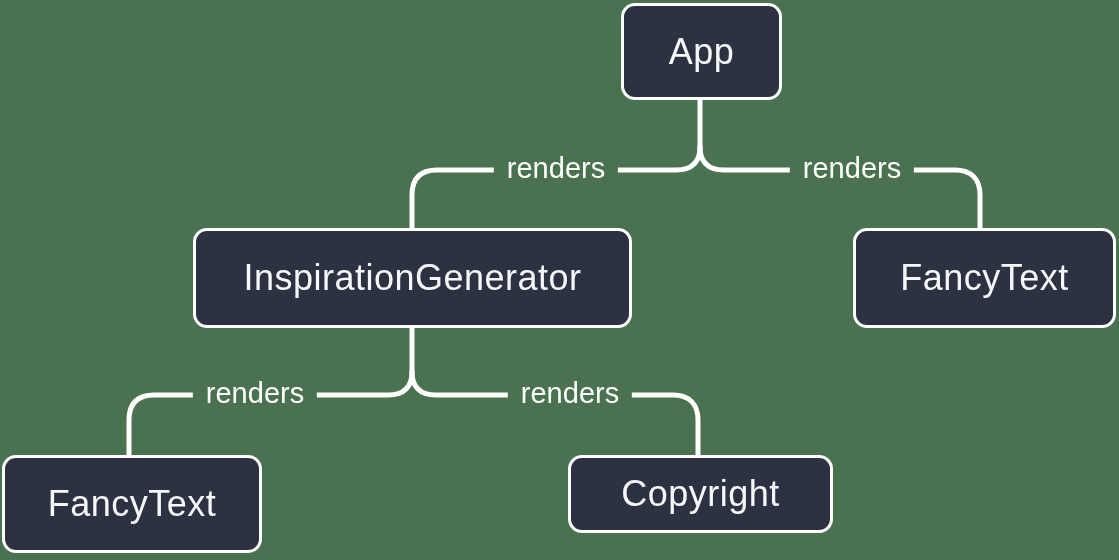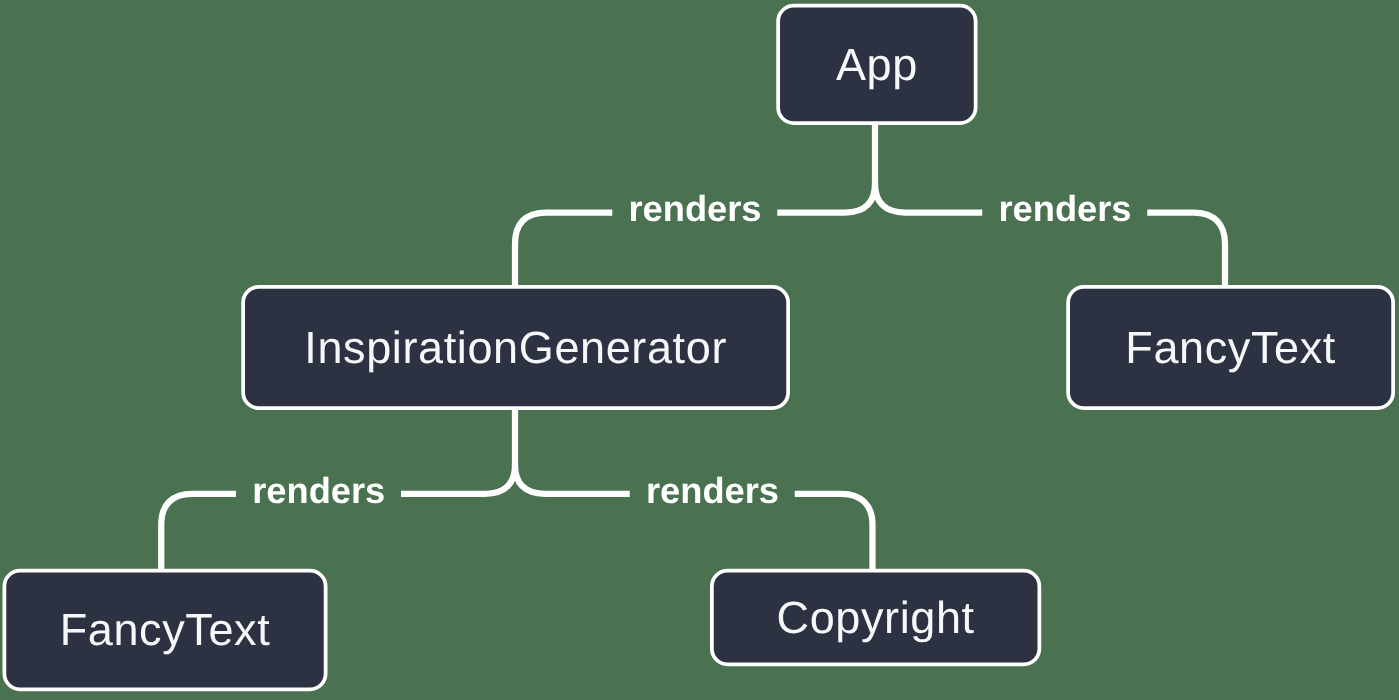--- a/index.html
+++ b/index.html
@@ -46,21 +46,21 @@
   .node-app{left:621px;top:3px;width:161px;height:97px;}
   .node-ig{left:193px;top:228px;width:439px;height:100px;}
   .node-ft-top{left:853px;top:228px;width:263px;height:100px;}
   .node-ft-bottom{left:2px;top:455px;width:260px;height:98px;}
   .node-copyright{left:568px;top:455px;width:265px;height:78px;}
   .edge-label{
     position:absolute;
     transform:translate(-50%,-50%);
     background:var(--bg);
     color:var(--line);
-    font-size:29px;font-weight:700;
+    font-size:29px;font-weight:400;
     line-height:1.1;
     padding:1px 13px;
     white-space:nowrap;
   }
   .edge-label-1{left:556px;top:169px;}
   .edge-label-2{left:852px;top:169px;}
   .edge-label-3{left:255px;top:394px;}
   .edge-label-4{left:570px;top:394px;}
 </style>
 </head>

